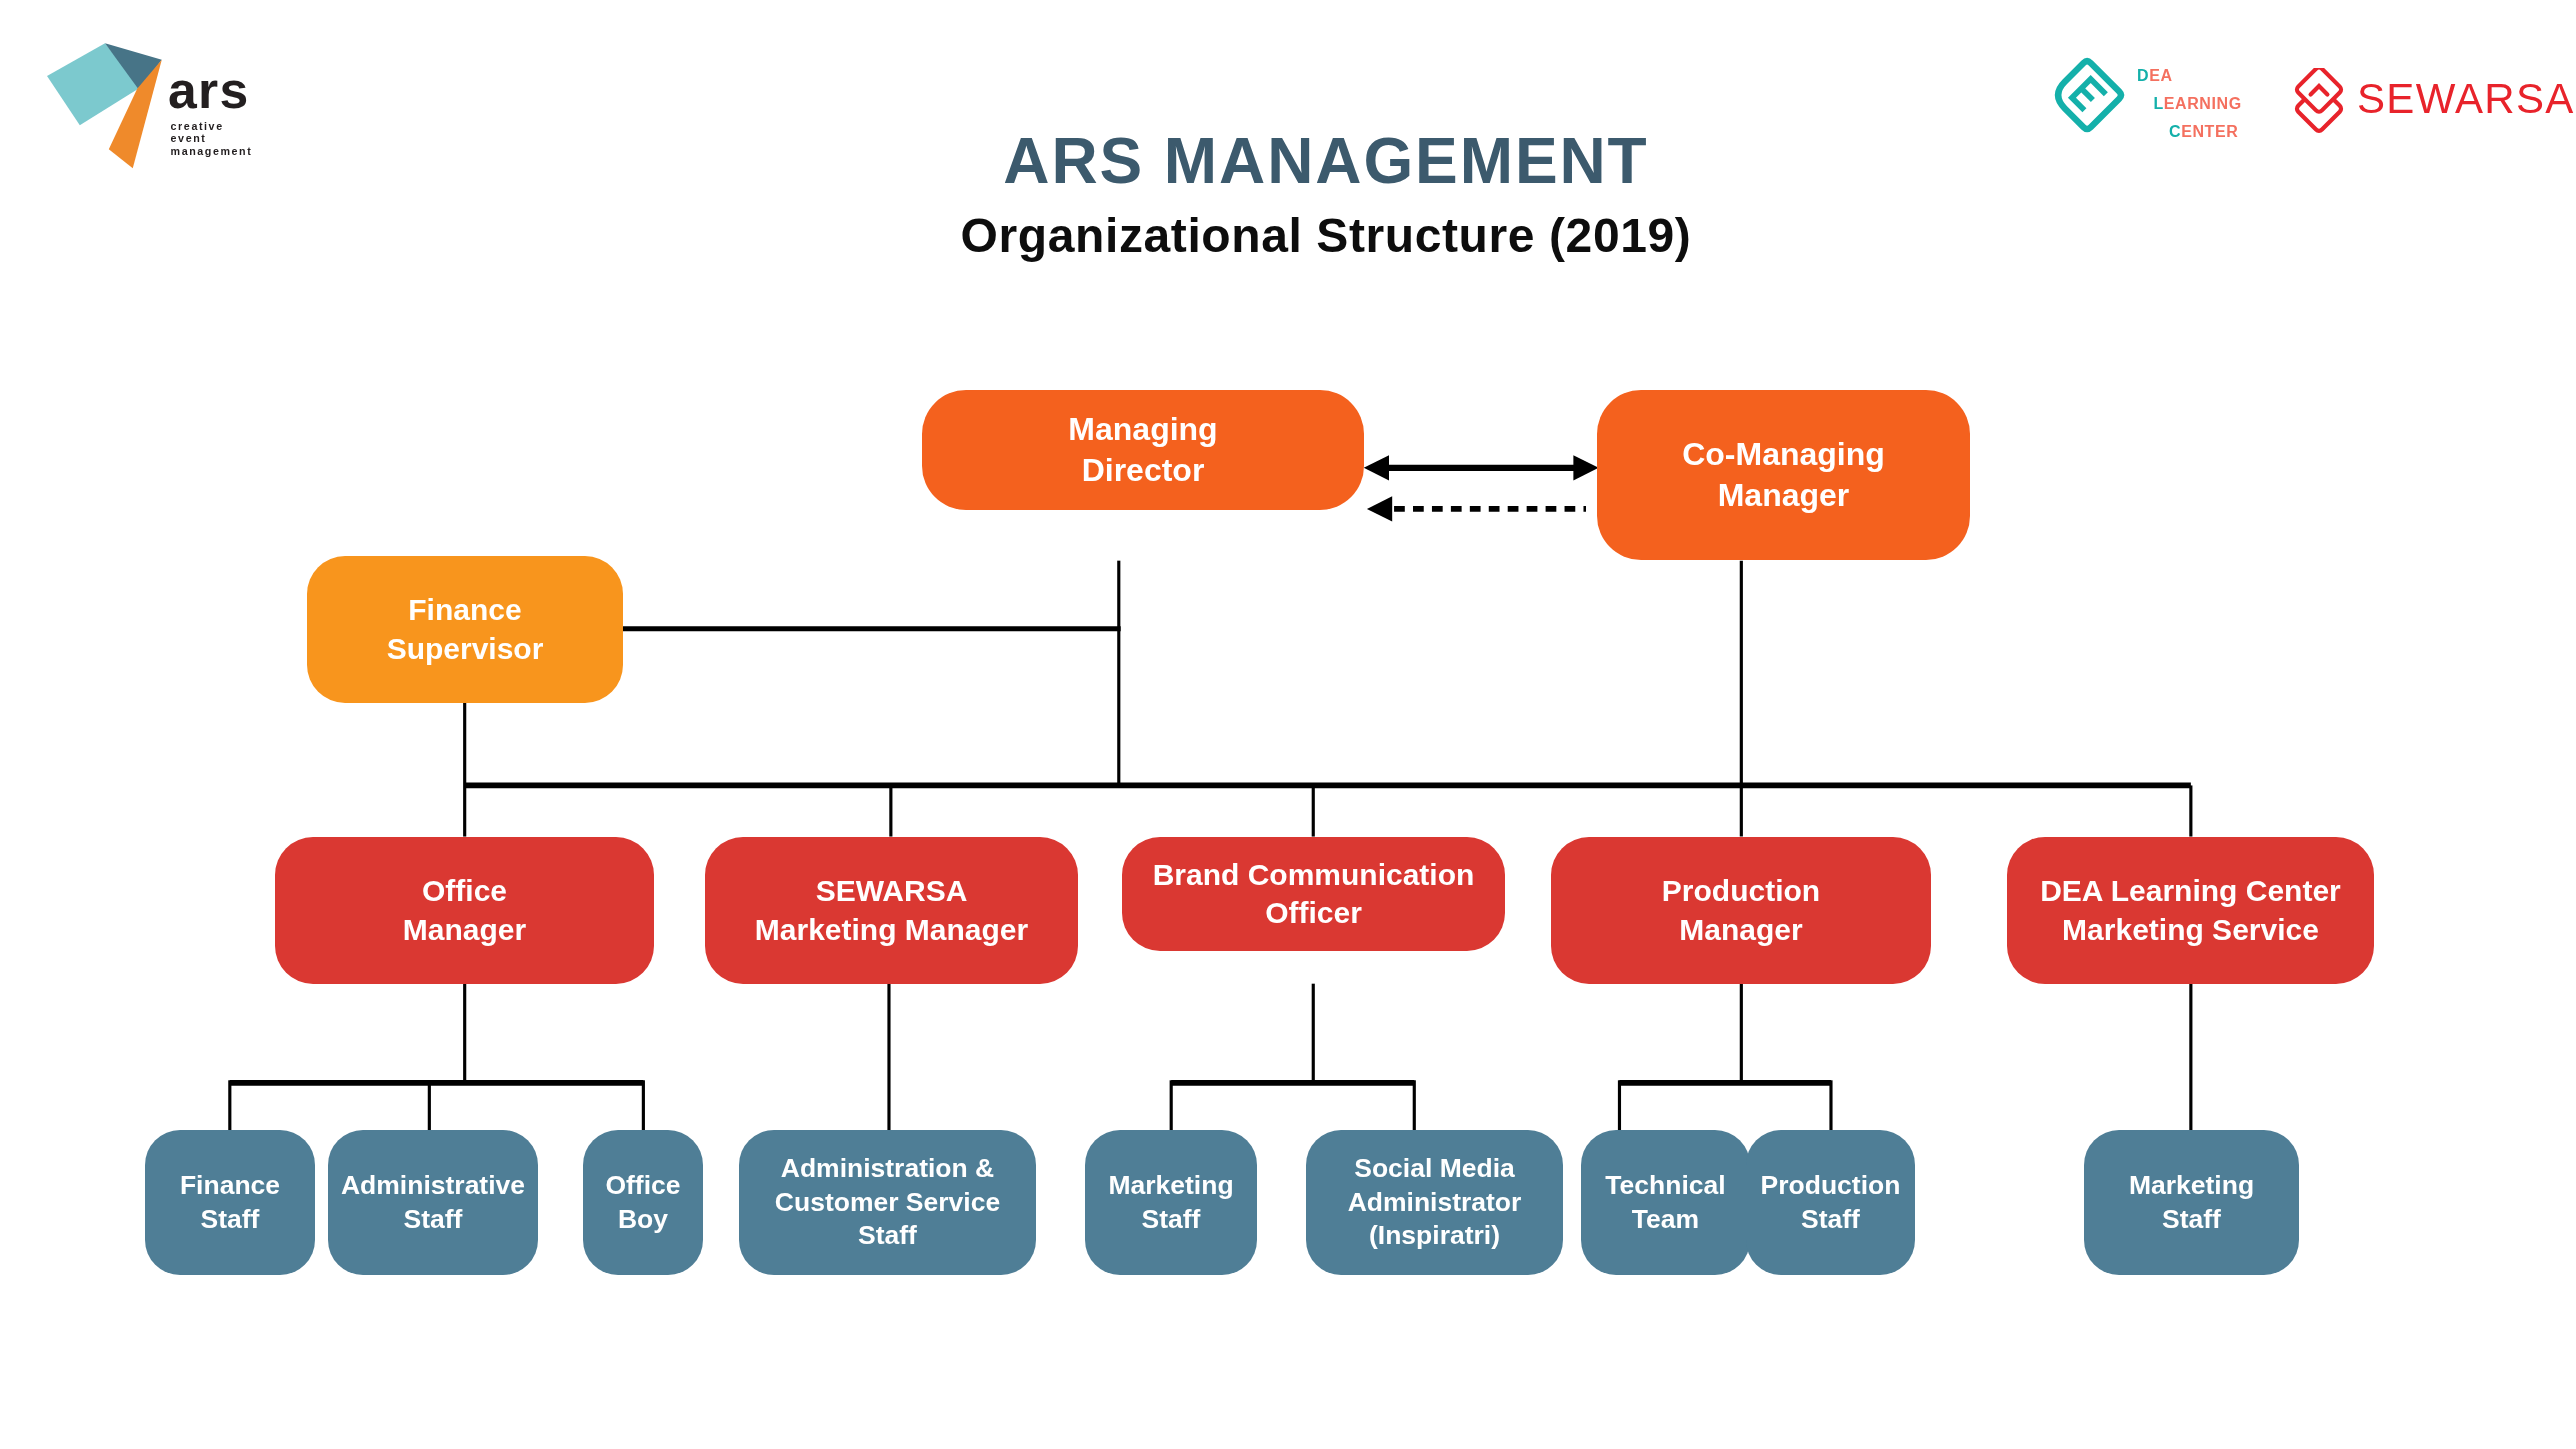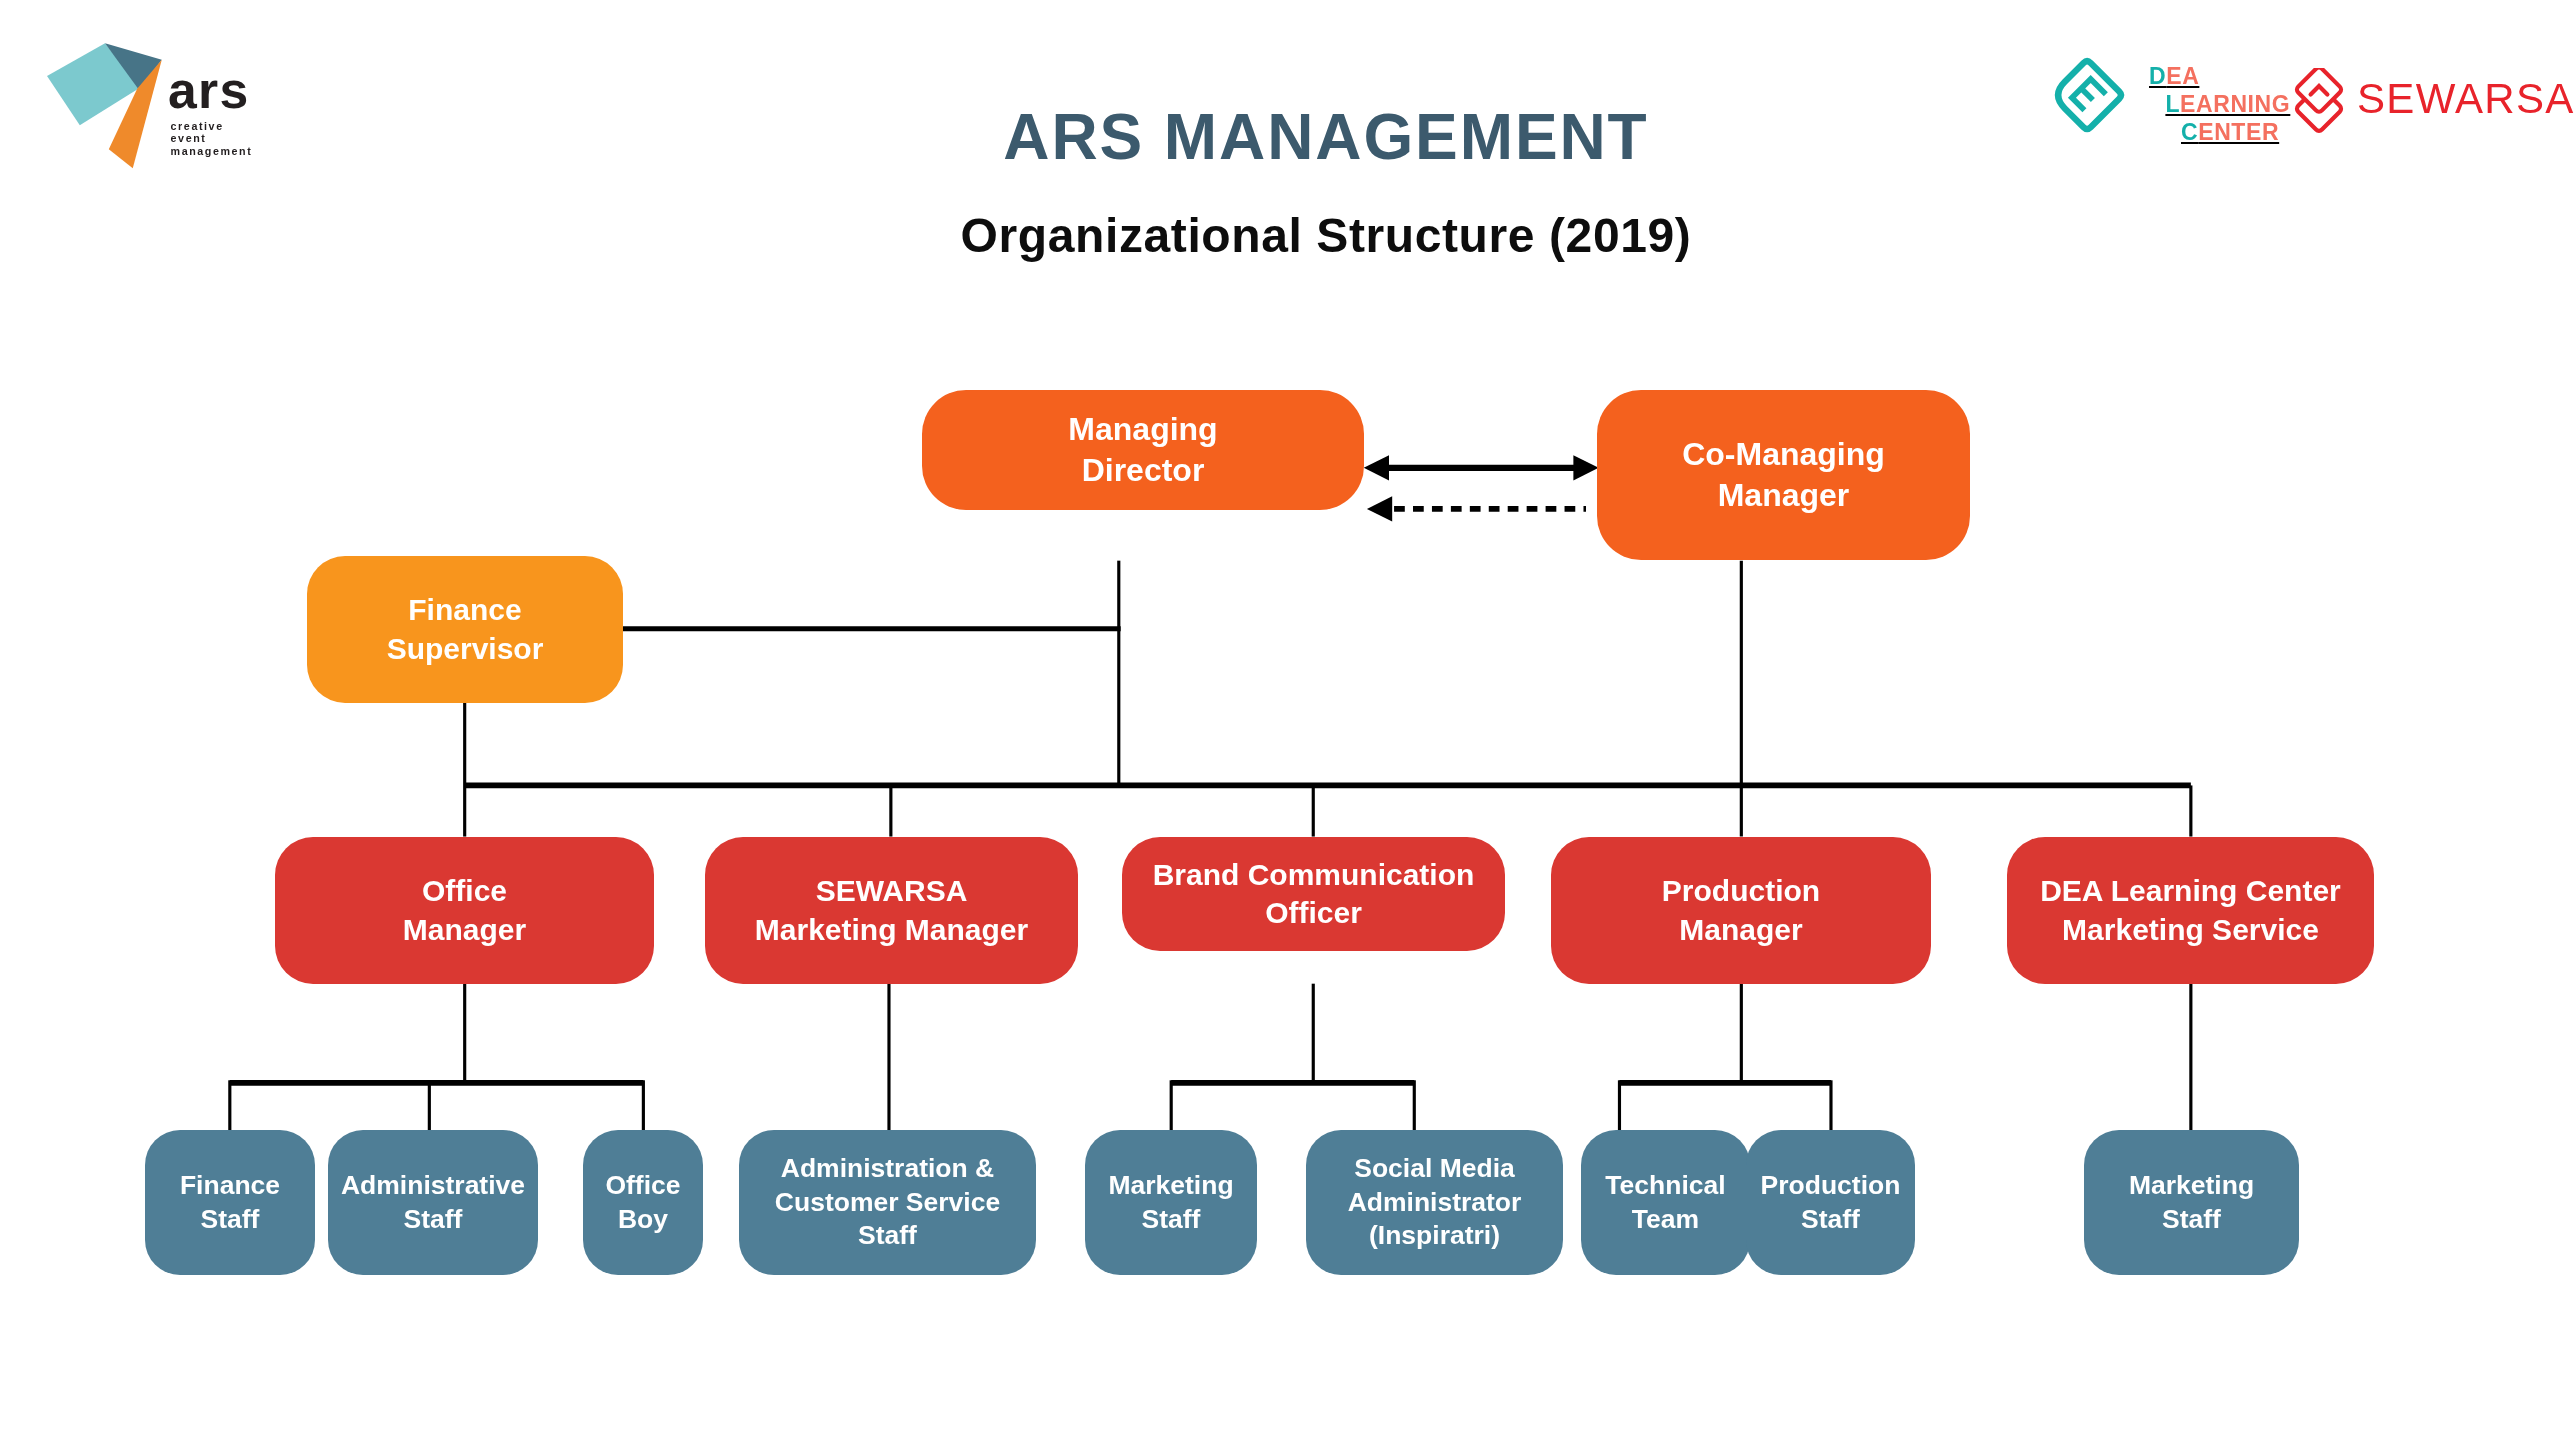--- a/index.html
+++ b/index.html
@@ -5,31 +5,31 @@
   html,body{margin:0;padding:0;background:#ffffff;}
   #canvas{
     position:relative;
     width:2576px;height:1449px;
     background:#ffffff;
     font-family:"Liberation Sans",sans-serif;
     overflow:hidden;
   }
   
   .page-title{
-    position:absolute;left:821px;top:100px;width:1010px;
+    position:absolute;left:821px;top:124px;width:1010px;
     text-align:center;color:#3C5A6D;
     font-size:64px;font-weight:800;letter-spacing:1.9px;
   }
   .page-subtitle{
     position:absolute;left:821px;top:208px;width:1010px;
     text-align:center;color:#0d0d0d;
     font-size:48px;font-weight:700;letter-spacing:0.6px;
   }
   .dea-logo{position:absolute;left:2048px;top:56px;display:flex;align-items:flex-start;}
-  .dea-text{margin-left:19px;margin-top:6.3px;font-weight:700;font-size:23px;line-height:28px;letter-spacing:0.6px;text-decoration:underline;}
+  .dea-text{margin-left:7px;margin-top:6.3px;font-weight:700;font-size:16px;line-height:28px;letter-spacing:0.6px;}
   .dea-line2{margin-left:16.4px;}
   .dea-line3{margin-left:32px;}
   .dea-accent{color:#14B0AA;}
   .dea-rest{color:#F4705F;}
   .sewarsa-logo{position:absolute;left:2291px;top:68px;display:flex;align-items:center;}
   .sewarsa-word{margin-left:10px;color:#E8232B;font-size:42px;font-weight:500;letter-spacing:1.3px;margin-top:-3.8px;}
   
   .node{
     position:absolute;display:flex;align-items:center;justify-content:center;
     text-align:center;color:#ffffff;font-weight:700;

